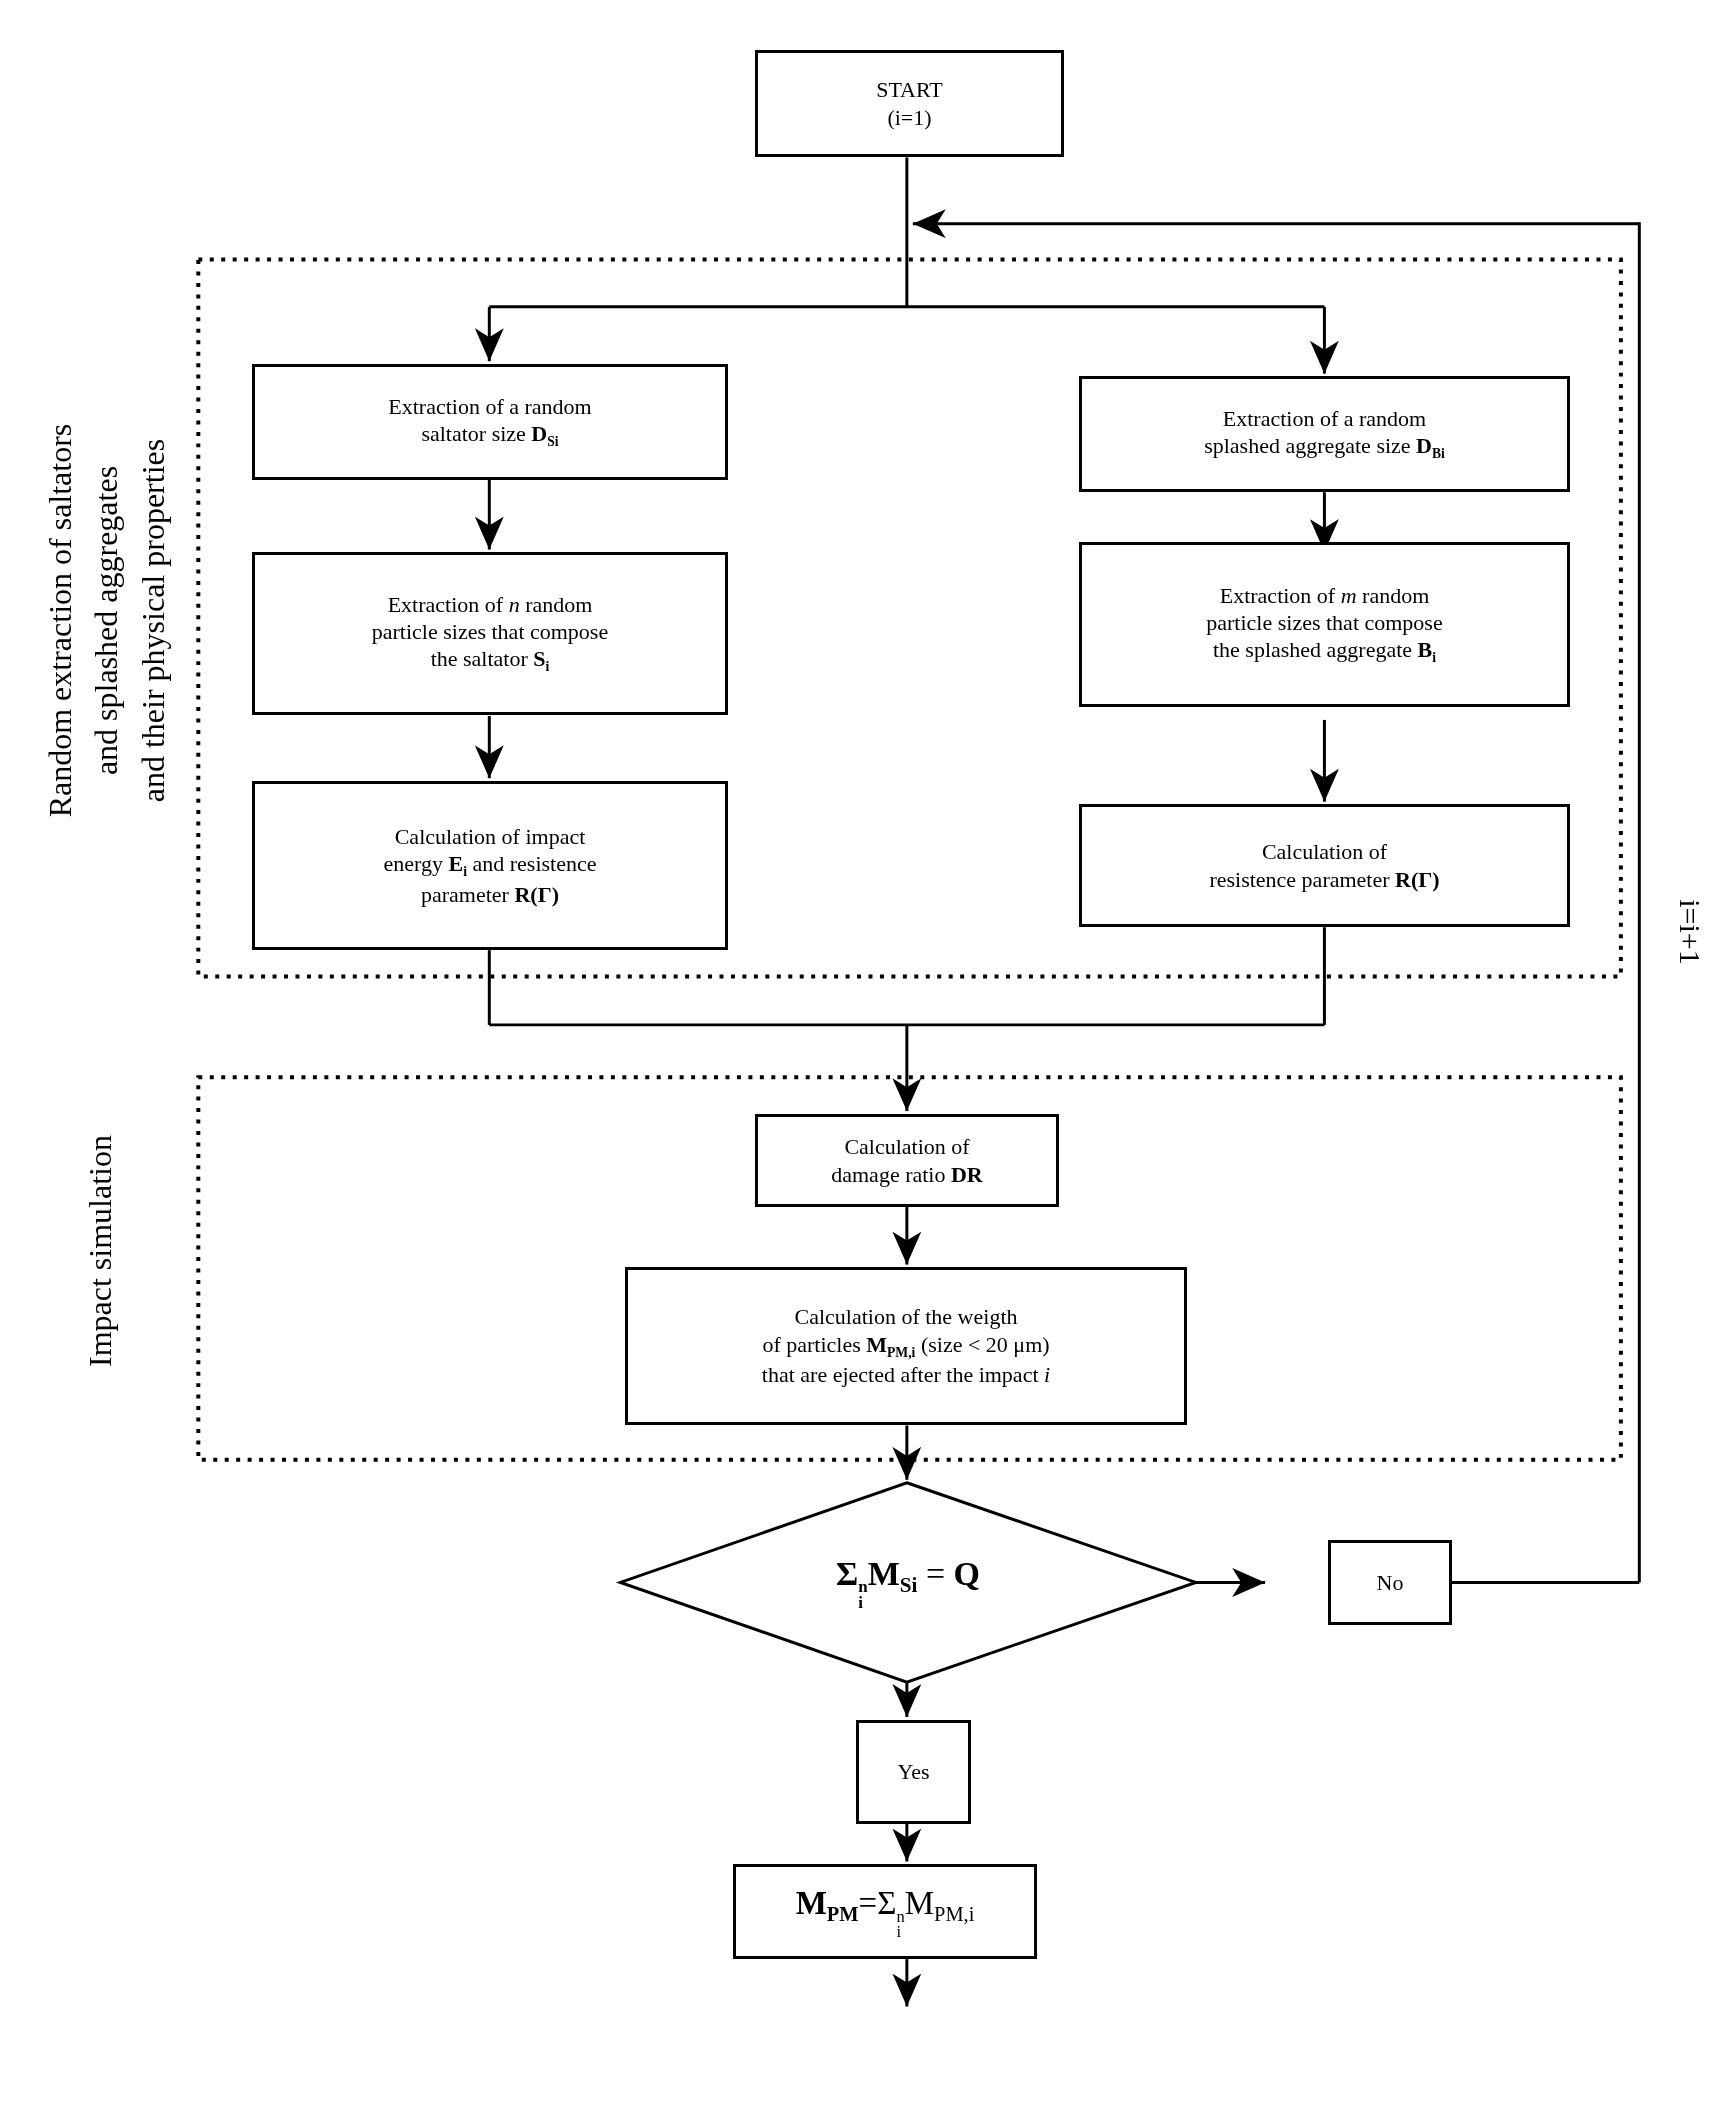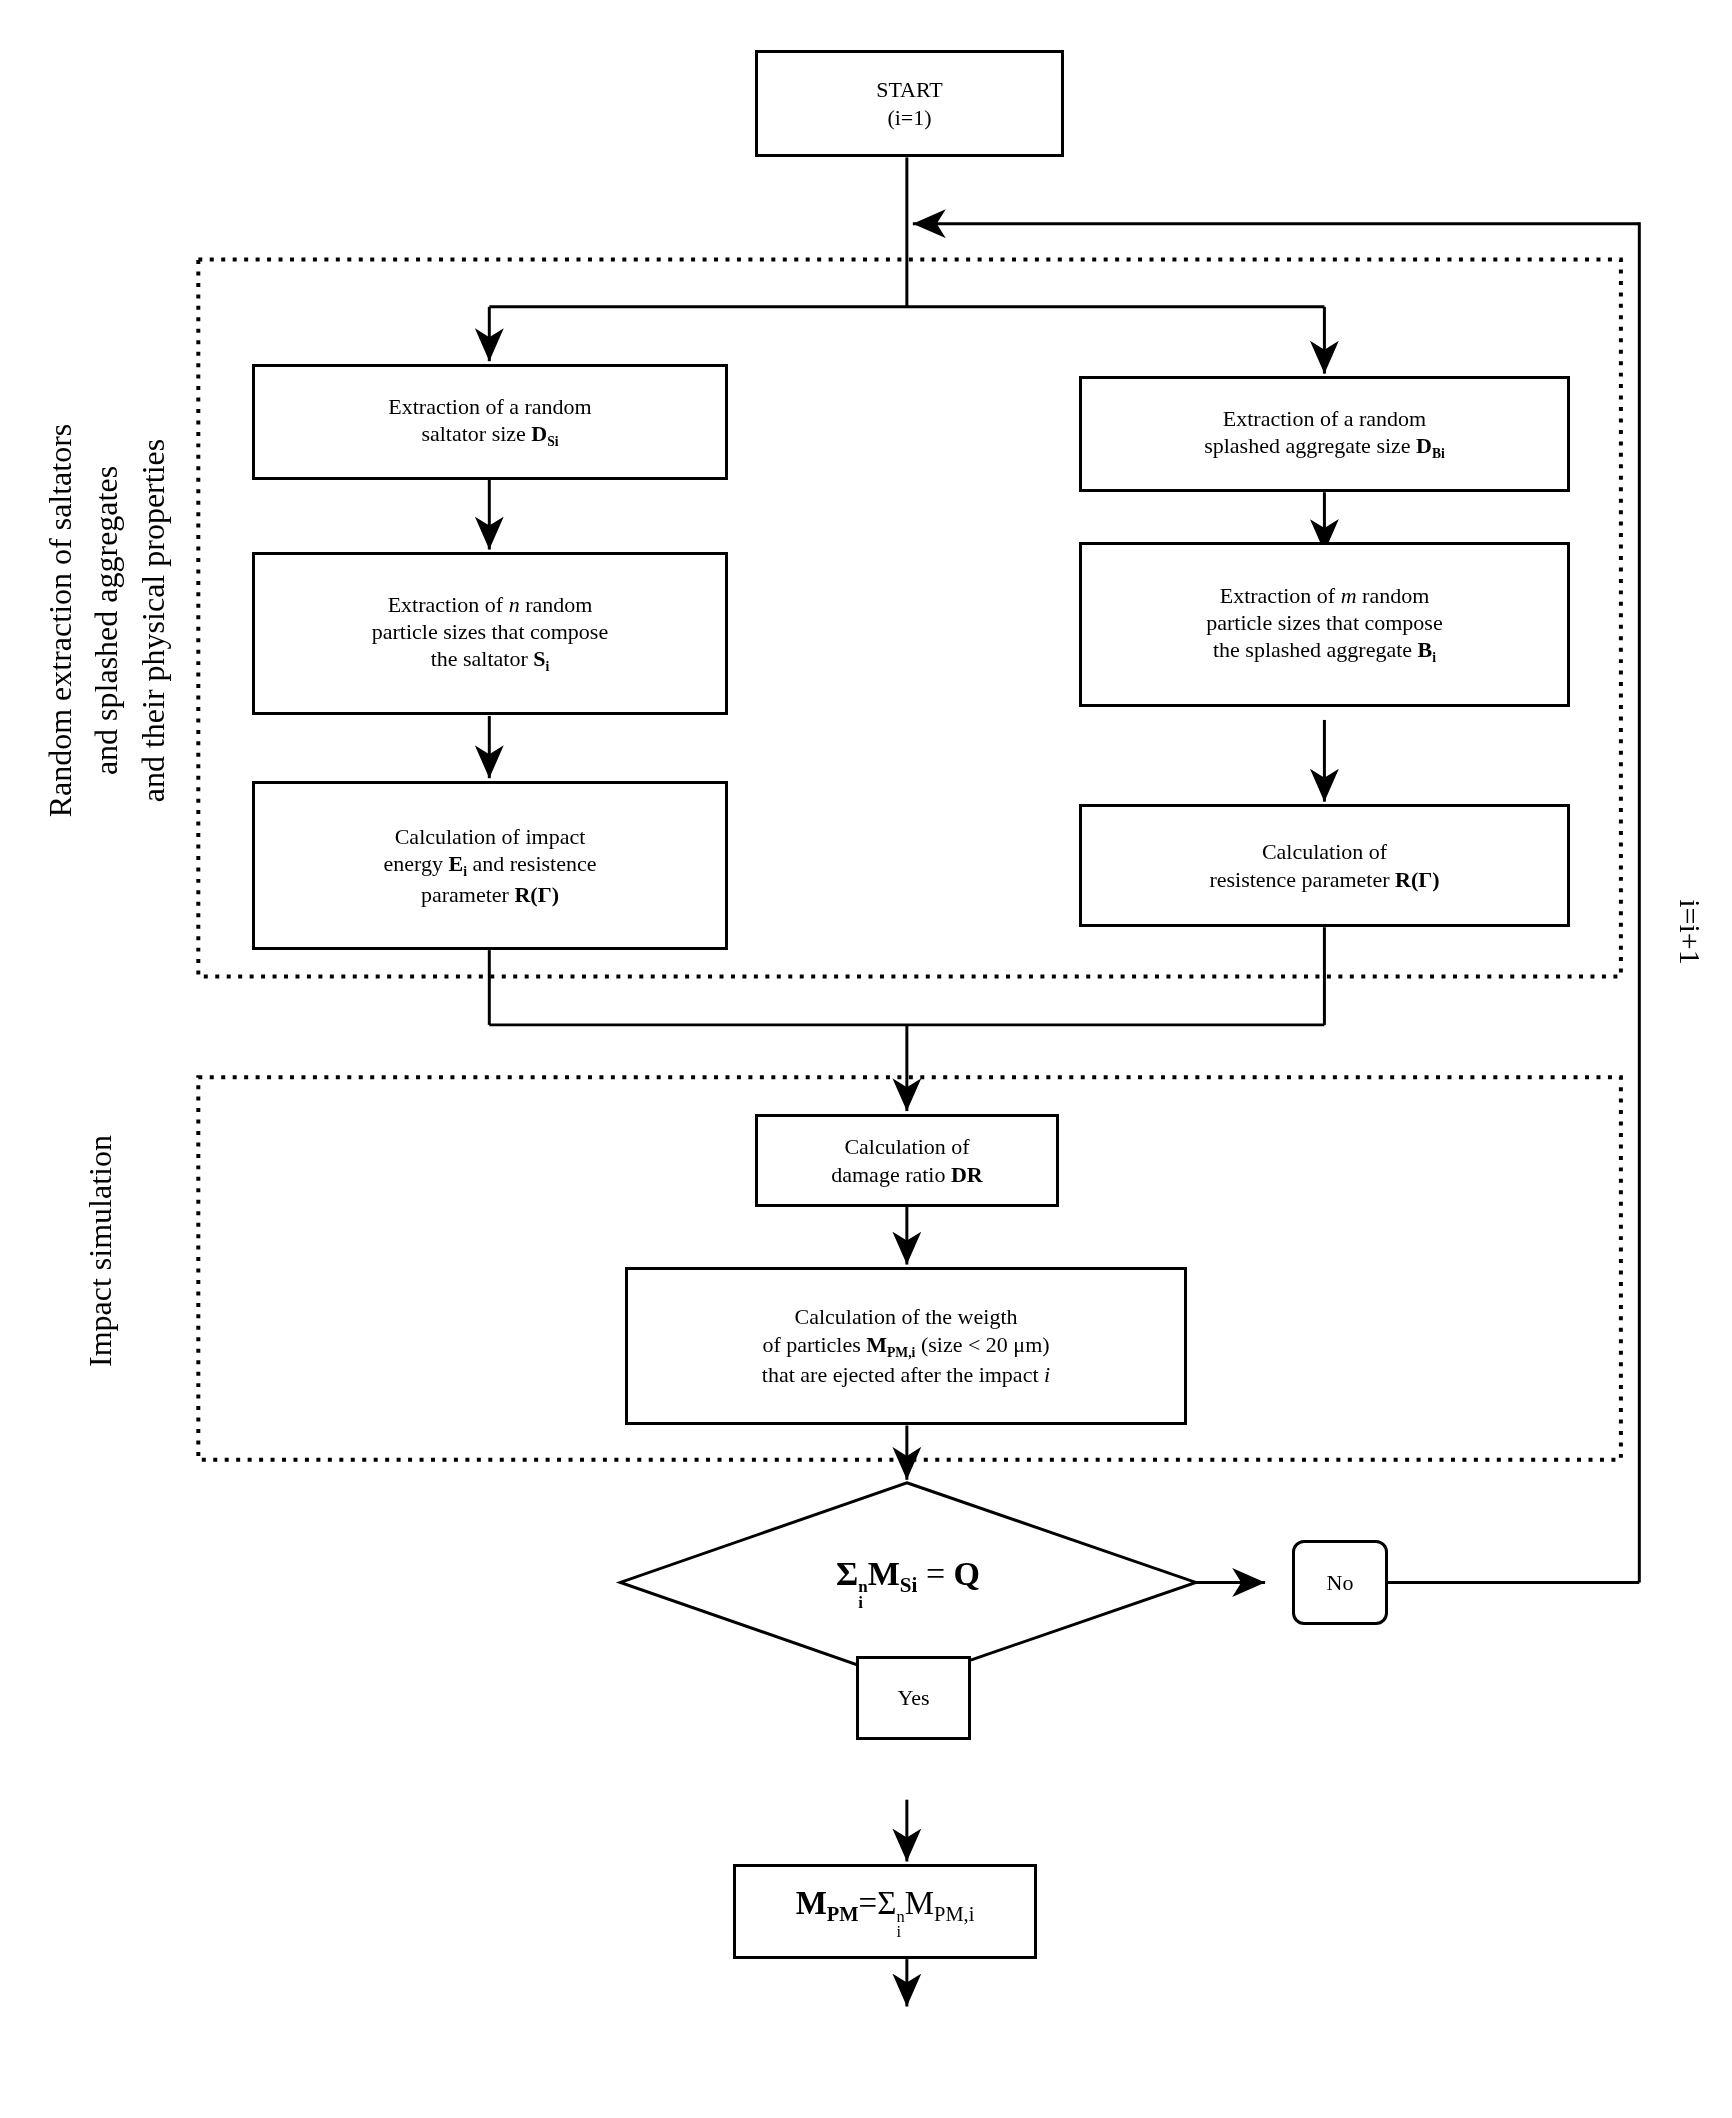--- a/index.html
+++ b/index.html
@@ -159,25 +159,25 @@
       <div class="tline"><span class="p">that are ejected after the impact </span><span class="i">i</span></div>
     </div>
 
   <div class="node noborder diamond-text" style="left:620px;top:1542px;width:576px;height:80px;">
       <div class="tline"><span class="b">Σ</span><span class="stack bold">
           <span>n</span>
           <span>i</span>
         </span><span class="b">M</span><span class="bsub">Si</span><span class="p"> = </span><span class="b">Q</span></div>
     </div>
 
-  <div class="node" style="left:1292px;top:1540px;width:96px;height:85px;border-radius:12px;">
+  <div class="node" style="left:1328px;top:1540px;width:124px;height:85px;">
       <div class="tline"><span class="p">No</span></div>
     </div>
 
-  <div class="node" style="left:856px;top:1656px;width:115px;height:84px;">
+  <div class="node" style="left:856px;top:1720px;width:115px;height:104px;">
       <div class="tline"><span class="p">Yes</span></div>
     </div>
 
   <div class="node" style="left:733px;top:1864px;width:304px;height:95px;font-size:33px;">
       <div class="tline"><span class="b">M</span><span class="bsub">PM</span><span class="p">=</span><span class="p">Σ</span><span class="stack">
           <span>n</span>
           <span>i</span>
         </span><span class="p">M</span><span class="sub">PM,i</span></div>
     </div>
 

